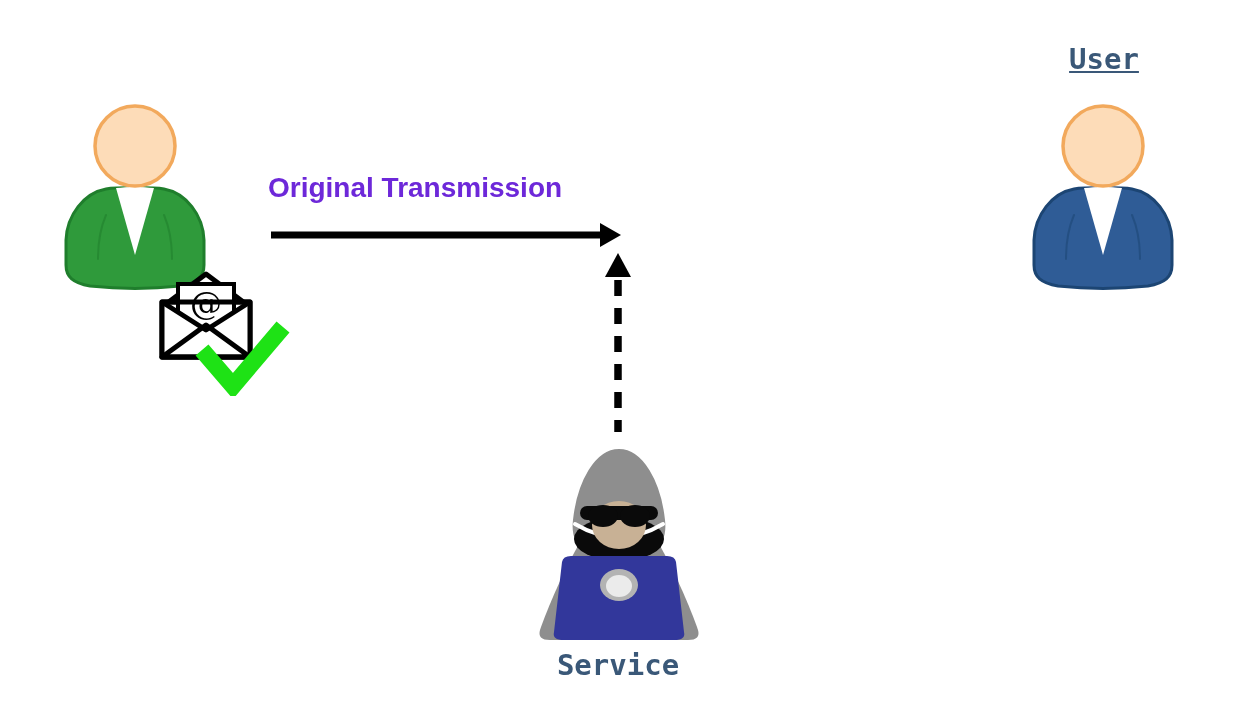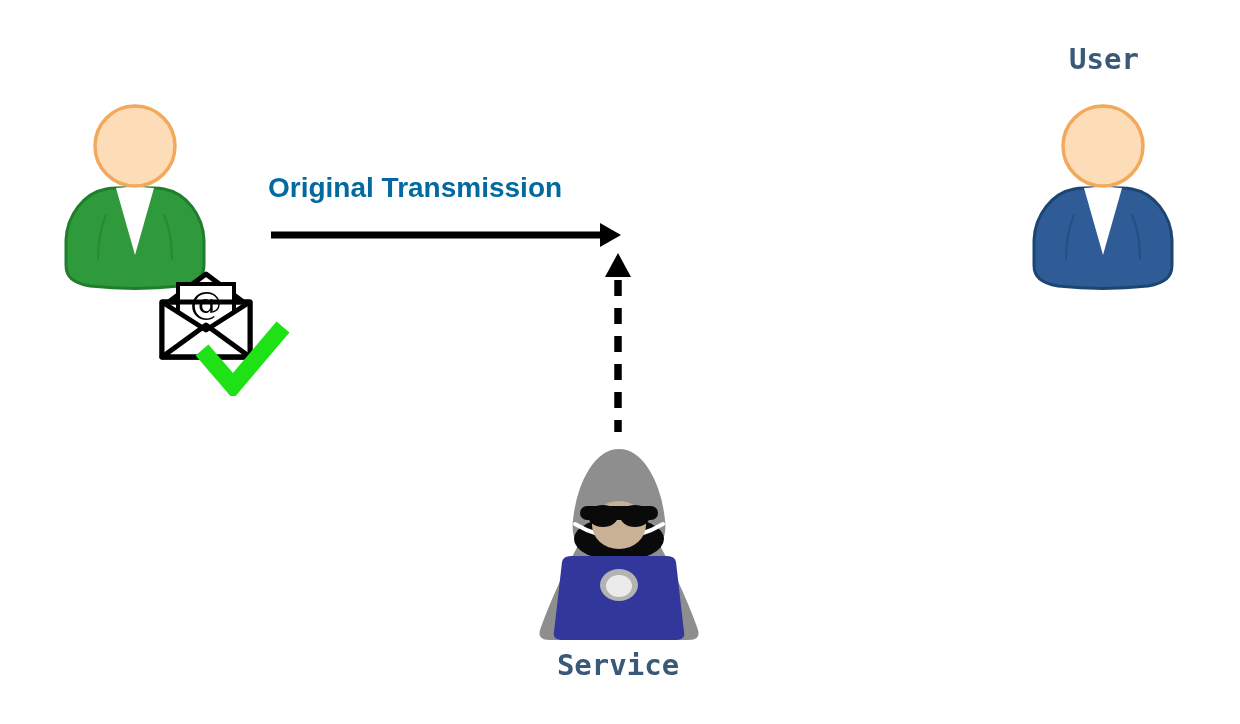--- a/index.html
+++ b/index.html
@@ -15,29 +15,29 @@
     width:170px;
     text-align:center;
     font-family:"DejaVu Sans Mono",monospace;
     font-weight:bold;
     font-size:29px;
     color:#3A5878;
     letter-spacing:0px;
     white-space:nowrap;
   }
   #service-label{left:50px;top:42px;}
-  #user-label{left:1019px;top:42px;}
+  #user-label{left:1019px;top:42px;text-decoration:underline;}
   #intruder-label{left:533px;top:648px;}
   #transmission-label{
     position:absolute;
     left:268px;top:172px;
     font-family:"Liberation Sans",sans-serif;
     font-weight:bold;
     font-size:28px;
-    color:#0369a1;
+    color:#6d28d9;
     white-space:nowrap;
   }
   .abs{position:absolute;}
   #service-person{left:60px;top:98px;}
   #user-person{left:1028px;top:98px;}
   #email-verified{left:156px;top:262px;}
   #solid-arrow{left:270px;top:221px;}
   #dashed-arrow{left:598px;top:250px;}
   #intruder-figure{left:528px;top:444px;}
 </style>

